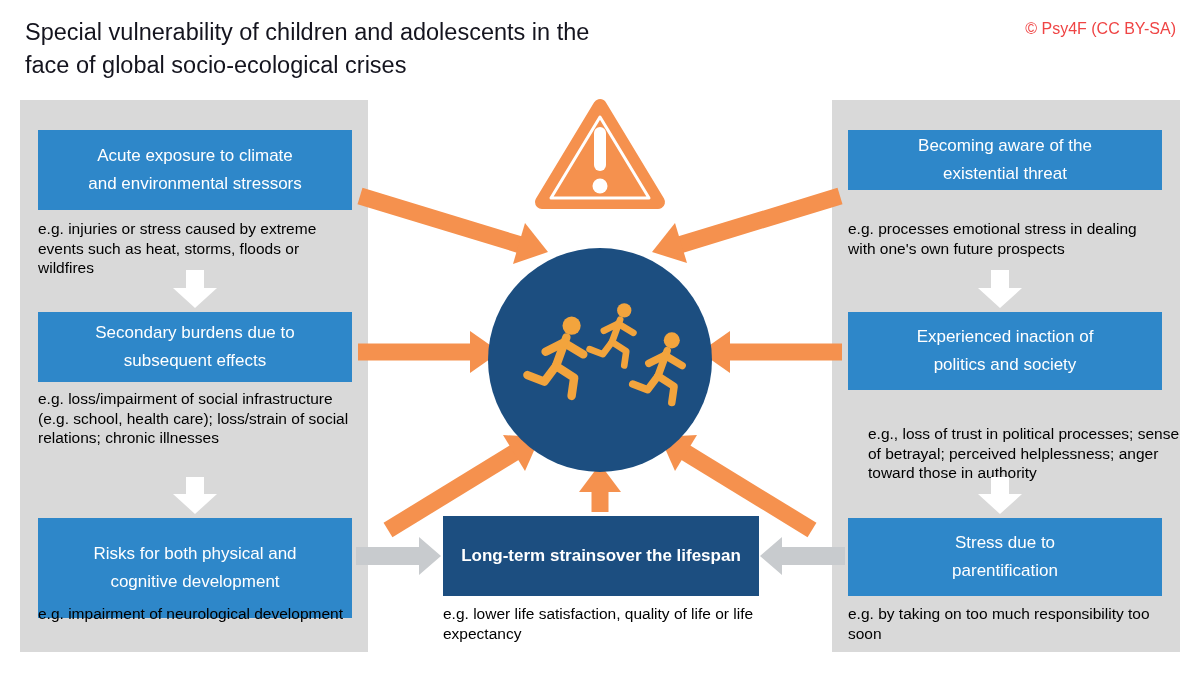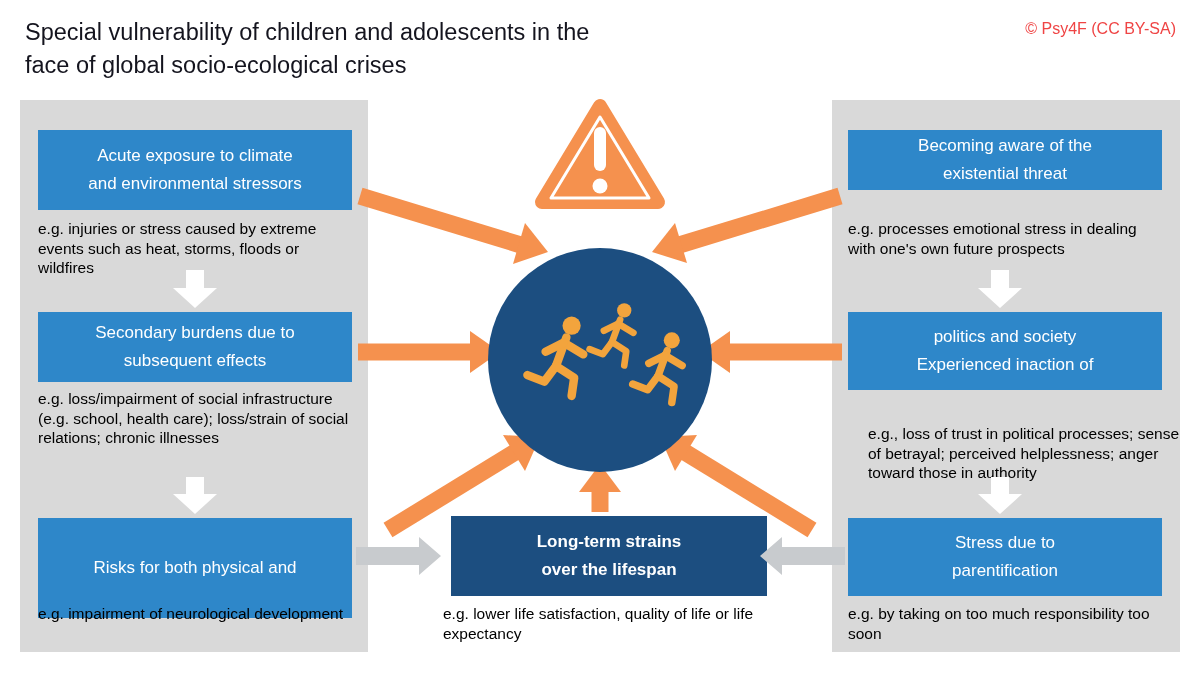--- a/index.html
+++ b/index.html
@@ -19,22 +19,22 @@
   }
   .panel.left{left:20px;}
   .panel.right{left:832px;}
   .bluebox{
     position:absolute;width:314px;background:#2e87c9;color:#ffffff;
     display:flex;flex-direction:column;justify-content:center;align-items:center;
     text-align:center;font-weight:400;font-size:17px;line-height:1.62;
   }
   .navybox{
     position:absolute;left:443px;top:516px;width:316px;height:80px;background:#1c4e80;color:#ffffff;
-    display:flex;flex-direction:column;justify-content:center;align-items:center;
-    text-align:center;font-weight:700;font-size:17px;line-height:1.62;margin-left:8px;
+    display:flex;flex-direction:row;justify-content:center;align-items:center;
+    text-align:center;font-weight:700;font-size:17px;line-height:1.62;
   }
   .caption{
     position:absolute;font-size:15.5px;color:#000000;line-height:1.26;
   }
   .overlay{
     position:absolute;left:0;top:0;width:1200px;height:675px;pointer-events:none;
   }
 </style>
 </head>
 <body>
@@ -57,32 +57,33 @@
   <div class="caption" style="left:38px;top:219px;width:310px;">e.g. injuries or stress caused by extreme events such as heat, storms, floods or wildfires</div>
 
   <div class="bluebox" style="left:38px;top:312px;height:70px;">
     <div>Secondary burdens due to</div>
     <div>subsequent effects</div>
   </div>
   <div class="caption" style="left:38px;top:389px;width:314px;">e.g. loss/impairment of social infrastructure (e.g. school, health care); loss/strain of social relations; chronic illnesses</div>
 
   <div class="bluebox" style="left:38px;top:518px;height:100px;">
     <div>Risks for both physical and</div>
+    <div>cognitive development</div>
   </div>
   <div class="caption" style="left:38px;top:604px;width:310px;">e.g. impairment of neurological development</div>
 
   <div class="bluebox" style="left:848px;top:130px;height:60px;">
     <div>Becoming aware of the</div>
     <div>existential threat</div>
   </div>
   <div class="caption" style="left:848px;top:219px;width:312px;">e.g. processes emotional stress in dealing with one's own future prospects</div>
 
   <div class="bluebox" style="left:848px;top:312px;height:78px;">
+    <div>Experienced inaction of</div>
     <div>politics and society</div>
-    <div>Experienced inaction of</div>
   </div>
   <div class="caption" style="left:848px;top:424px;width:316px;margin-left:20px;">e.g., loss of trust in political processes; sense of betrayal; perceived helplessness; anger toward those in authority</div>
 
   <div class="bluebox" style="left:848px;top:518px;height:78px;">
     <div>Stress due to</div>
     <div>parentification</div>
   </div>
   <div class="caption" style="left:848px;top:604px;width:312px;">e.g. by taking on too much responsibility too soon</div>
 
   <div class="navybox">

